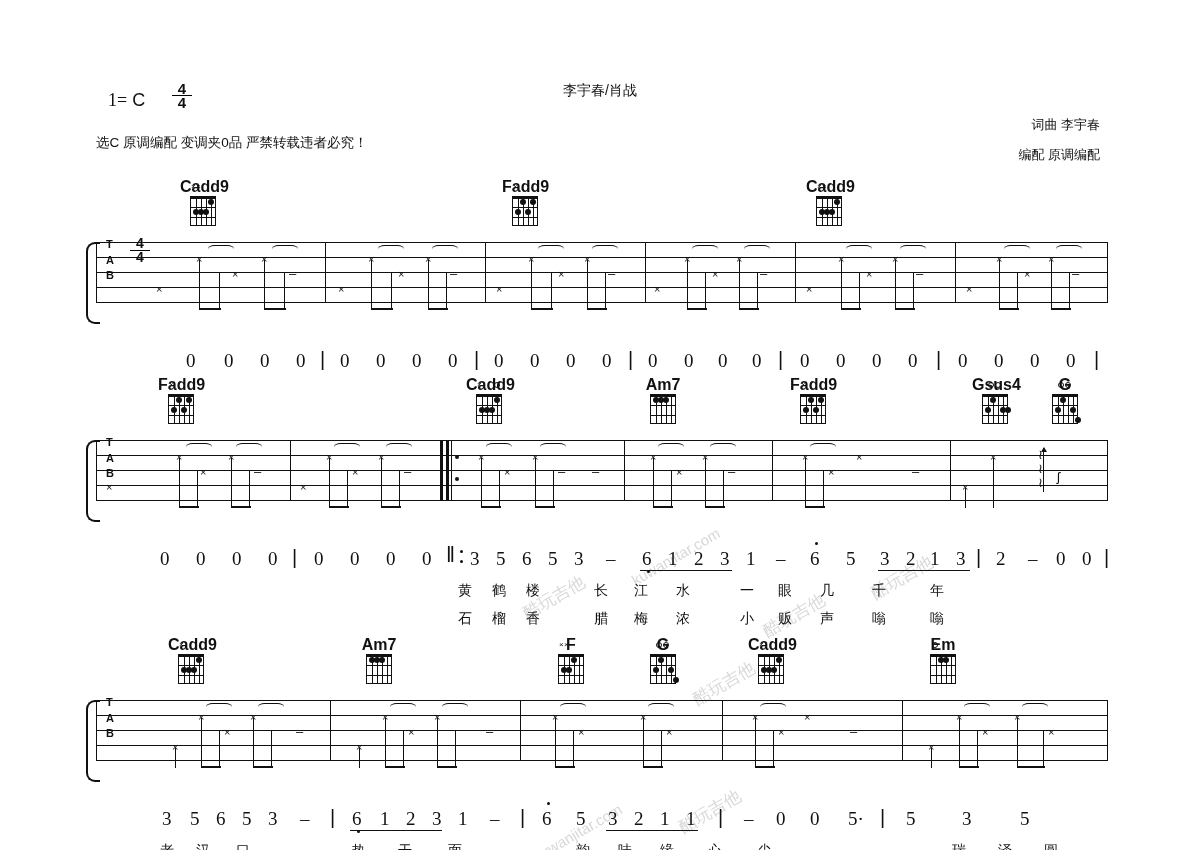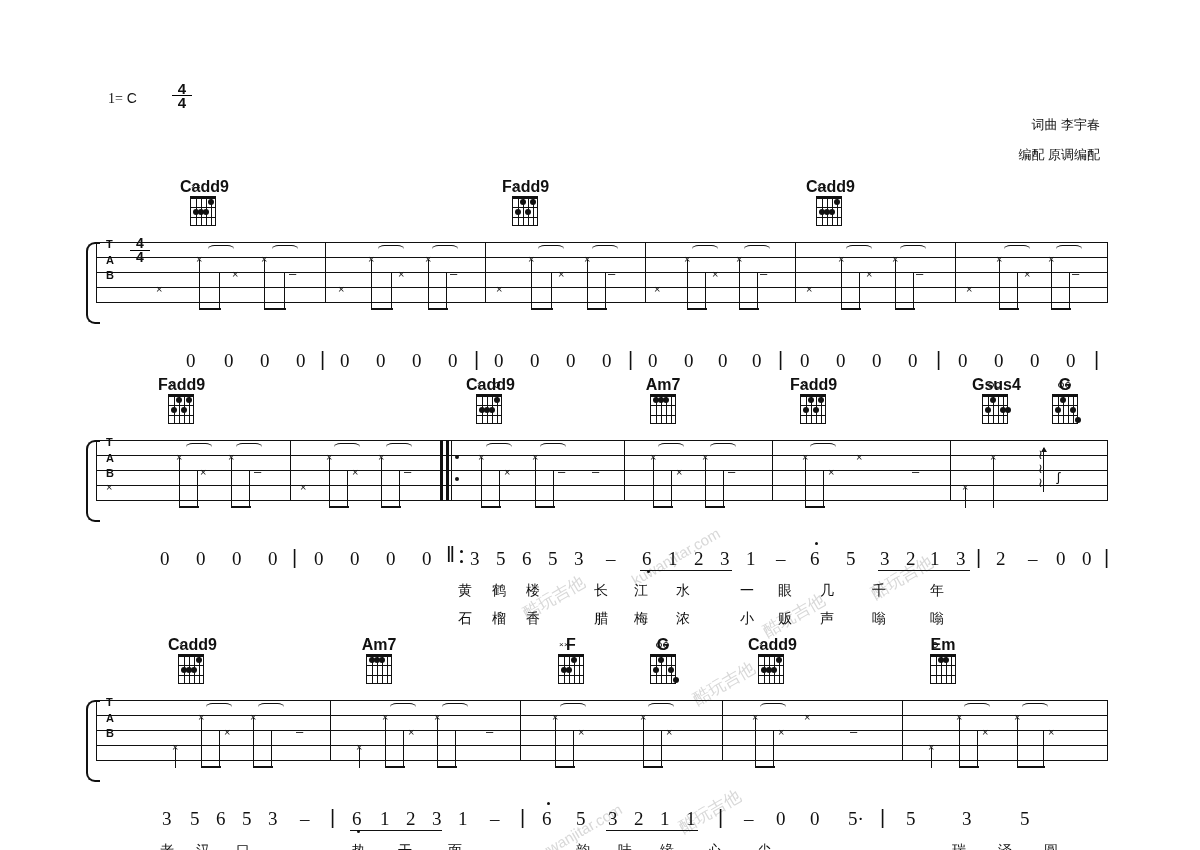--- a/index.html
+++ b/index.html
@@ -12,21 +12,21 @@
 
   
   .title{
     position:absolute;left:0;right:0;top:42px;text-align:center;
     font-size:21px;font-weight:bold;letter-spacing:1px;
   }
   .subtitle{
     position:absolute;left:0;right:0;top:82px;text-align:center;
     font-size:14px;
   }
-  .keysig{position:absolute;left:108px;top:90px;font-size:14px;}
+  .keysig{position:absolute;left:108px;top:90px;font-size:18px;}
   .keysig .eq{font-family:"Liberation Serif",serif;}
   .timesig{
     position:absolute;left:172px;top:82px;width:20px;text-align:center;
     font-size:15px;line-height:13px;font-weight:bold;
   }
   .timesig .num{display:block;}
   .timesig .den{display:block;border-top:1px solid #000;}
   .notice{position:absolute;left:96px;top:134px;font-size:13.5px;}
   .credit1{position:absolute;right:100px;top:116px;font-size:13px;}
   .credit2{position:absolute;right:100px;top:146px;font-size:13px;}
@@ -119,30 +119,32 @@
 <div class="sheet">
 
   <div class="wm" style="left:520px;top:586px;">酷玩吉他</div>
   <div class="wm" style="left:626px;top:548px;font-size:15px;">kuwanjitar.com</div>
   <div class="wm" style="left:760px;top:604px;">酷玩吉他</div>
   <div class="wm" style="left:868px;top:566px;">酷玩吉他</div>
   <div class="wm" style="left:528px;top:824px;font-size:15px;">kuwanjitar.com</div>
   <div class="wm" style="left:676px;top:800px;">酷玩吉他</div>
   <div class="wm" style="left:690px;top:672px;">酷玩吉他</div>
 
+  <div class="subtitle">李宇春/肖战</div>
 
   <div class="keysig">
     <span class="eq">1=</span>
     <span>C</span>
   </div>
   <div class="timesig">
     <span class="num">4</span>
     <span class="den">4</span>
   </div>
 
+  <div class="notice">选C 原调编配 变调夹0品 严禁转载违者必究！</div>
   <div class="credit1">词曲 李宇春</div>
   <div class="credit2">编配 原调编配</div>
 
   <div class="system" style="top:242px;">
 
     <div class="chord" style="left:180px;top:-50px;">
       <div class="cname">Cadd9</div>
       <div class="xmark" style="left:11px;">×</div>
       <div class="xmark" style="left:16px;">×</div>
       <div class="grid">

